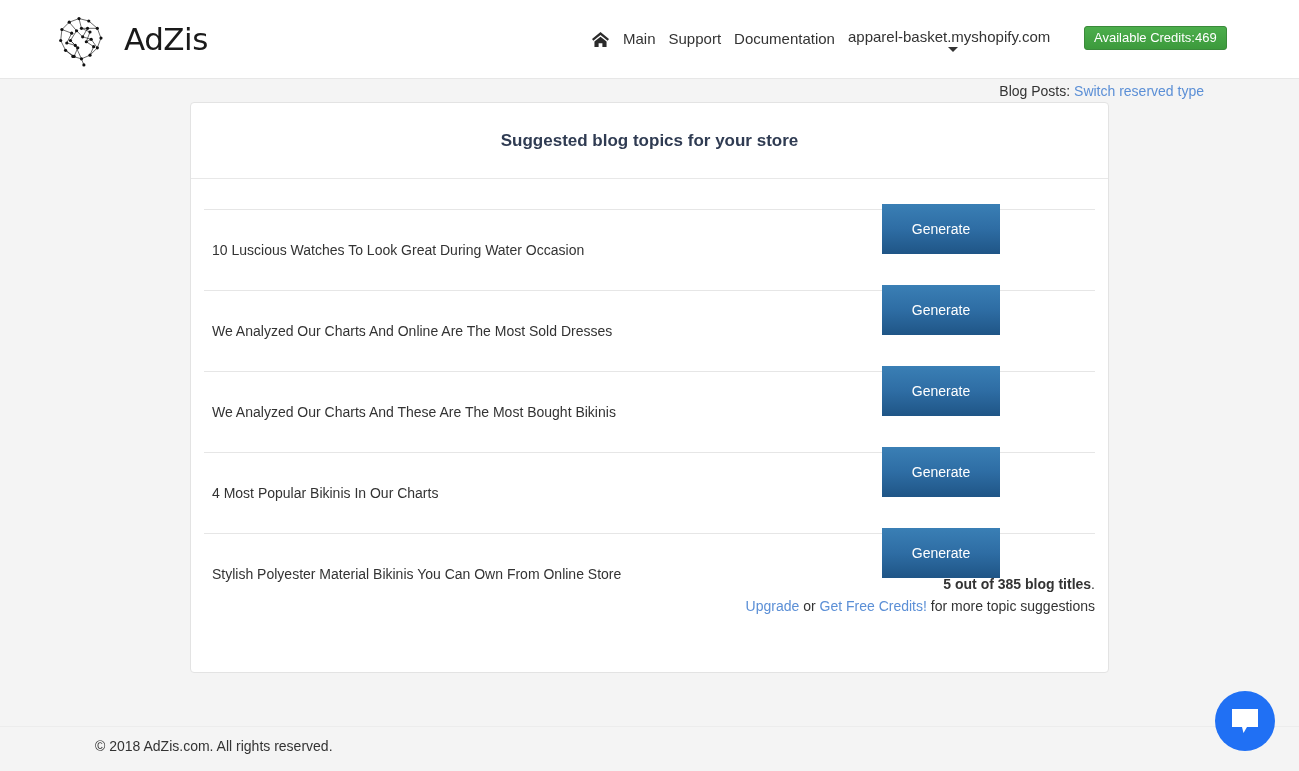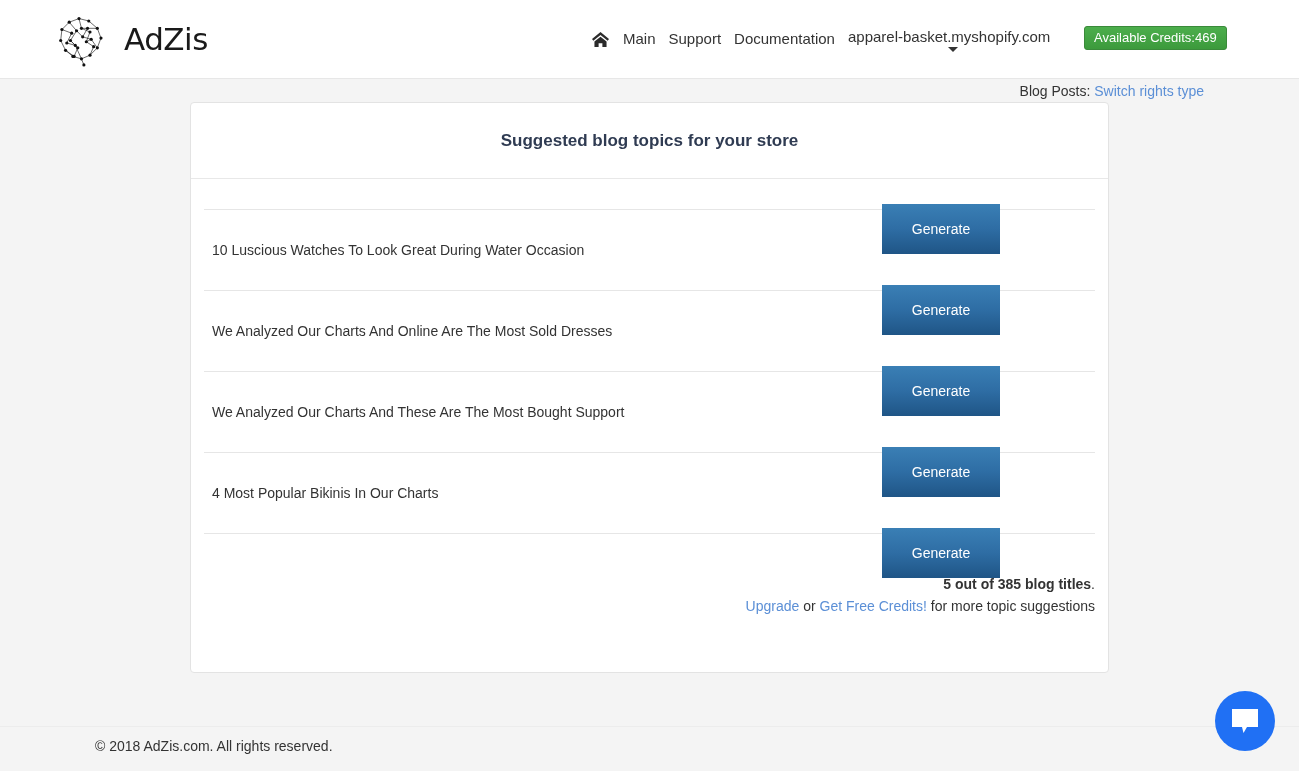--- a/index.html
+++ b/index.html
@@ -318,51 +318,52 @@
       <span class="nav-item" style="margin-right:0">apparel-basket.myshopify.com</span>
       <span class="caret"></span>
     </div>
   </div>
 
   <button class="credits-btn">Available Credits:469</button>
 </div>
 
 <div class="subheader">
   <span>Blog Posts:</span>
-  <a class="switch-link" href="#">Switch rights type</a>
+  <a class="switch-link" href="#">Switch reserved type</a>
 </div>
 
 <div class="card">
   <div class="card-title">Suggested blog topics for your store</div>
   <div class="title-divider"></div>
 
   <div class="topic-list">
     <div class="topic-row spacer"></div>
 
     <div class="topic-row">
       <div class="topic-title">10 Luscious Watches To Look Great During Water Occasion</div>
       <button class="generate-btn">Generate</button>
     </div>
 
     <div class="topic-row">
       <div class="topic-title">We Analyzed Our Charts And Online Are The Most Sold Dresses</div>
       <button class="generate-btn">Generate</button>
     </div>
 
     <div class="topic-row">
-      <div class="topic-title">We Analyzed Our Charts And These Are The Most Bought Support</div>
+      <div class="topic-title">We Analyzed Our Charts And These Are The Most Bought Bikinis</div>
       <button class="generate-btn">Generate</button>
     </div>
 
     <div class="topic-row">
       <div class="topic-title">4 Most Popular Bikinis In Our Charts</div>
       <button class="generate-btn">Generate</button>
     </div>
 
     <div class="topic-row">
+      <div class="topic-title">Stylish Polyester Material Bikinis You Can Own From Online Store</div>
       <button class="generate-btn">Generate</button>
     </div>
   </div>
 
   <div class="card-footer">
     <div class="footer-line">
       <span class="footer-strong">5 out of 385 blog titles</span><span>.</span>
     </div>
     <div class="footer-line">
       <a class="footer-link" href="#">Upgrade</a><span> or </span><a class="footer-link" href="#">Get Free Credits!</a><span> for more topic suggestions</span>

